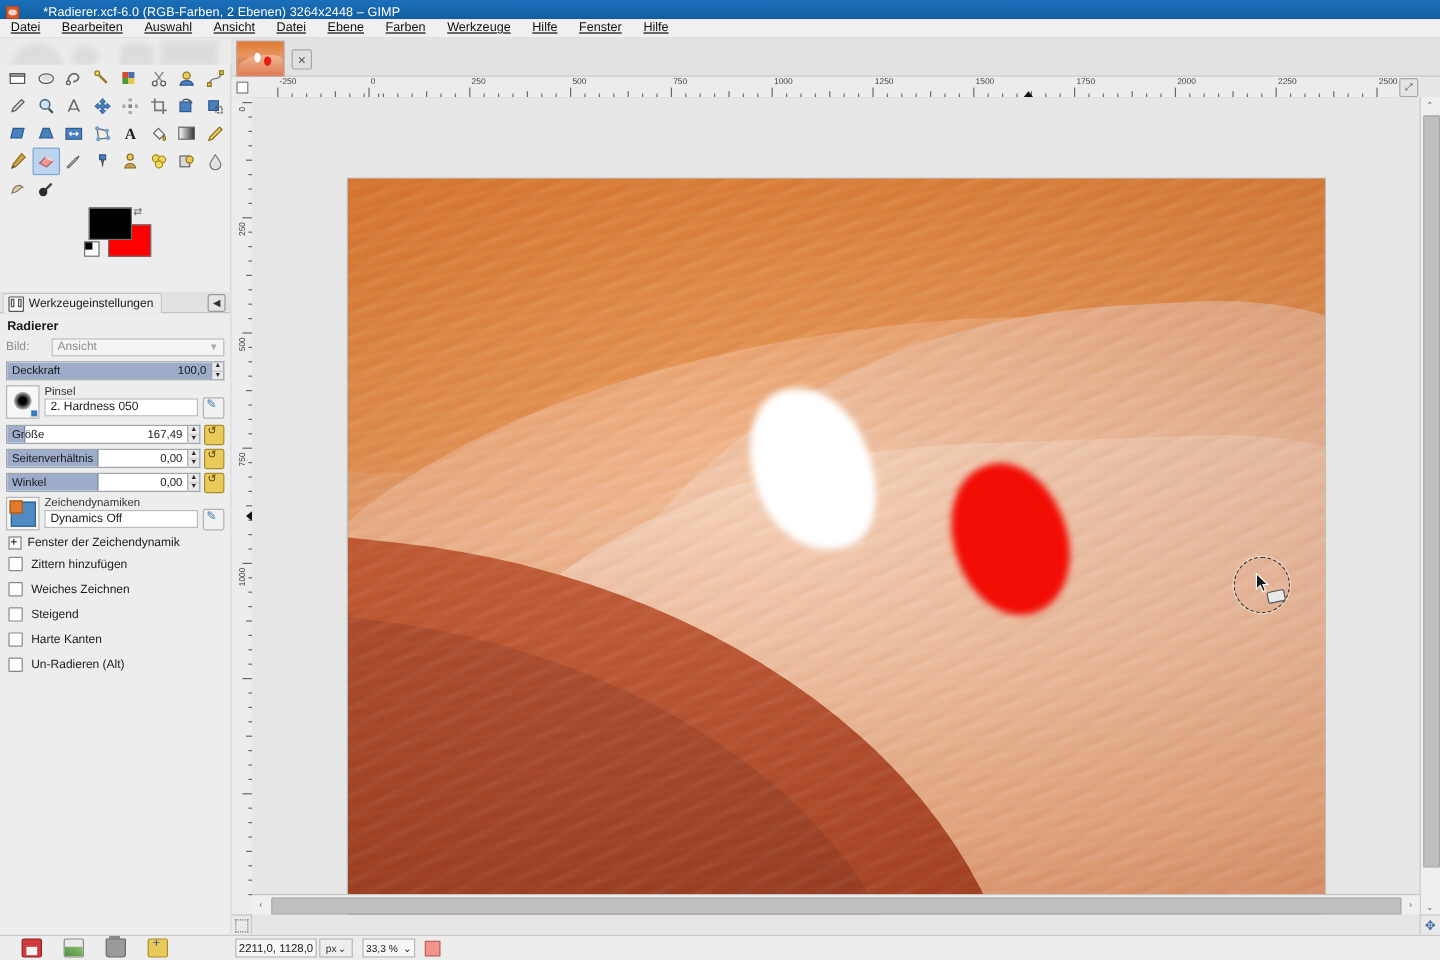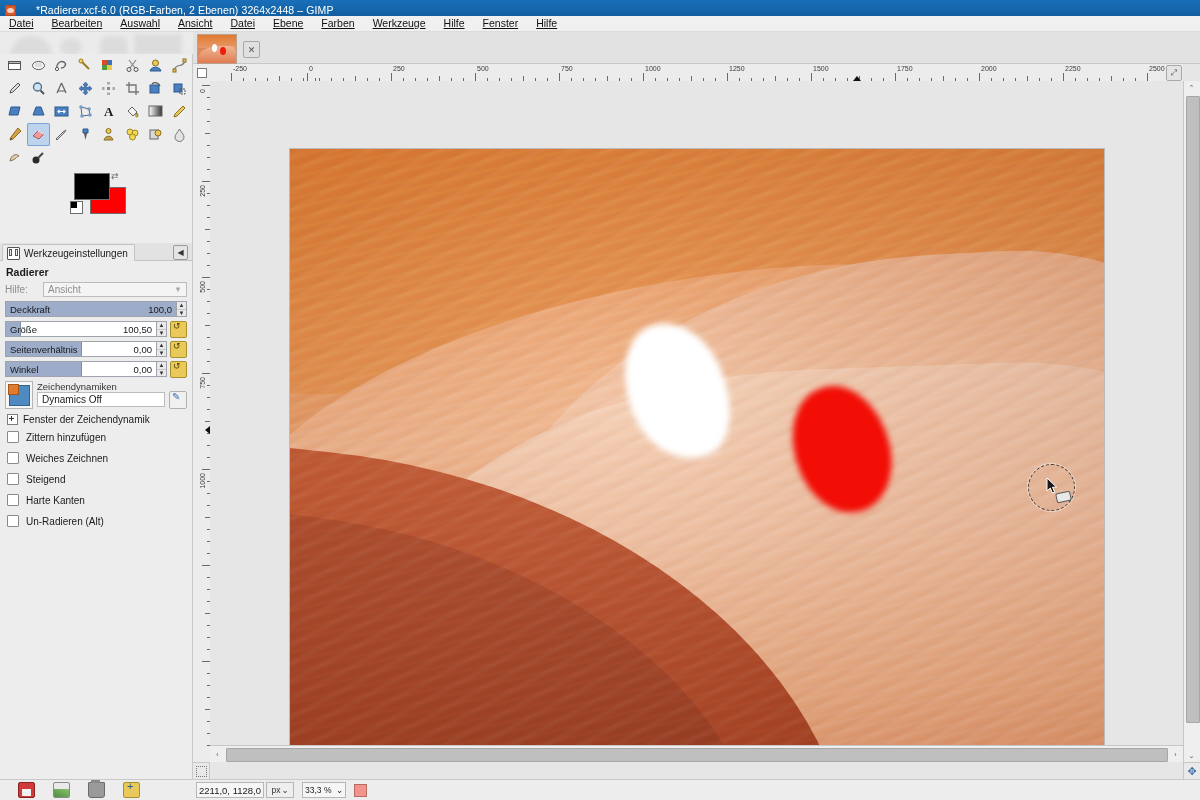--- a/index.html
+++ b/index.html
@@ -734,45 +734,56 @@
           <span class="tabicon"></span>
           <span>Werkzeugeinstellungen</span>
         </div>
         <div class="to-collapse">◀</div>
       </div>
 
       <div class="to-body">
         <div class="to-toolname">Radierer</div>
 
         <div class="row">
-          <span class="lbl-dim" style="width:38px;">Hilfe:</span>
+          <span class="lbl-dim" style="width:38px;">Bild:</span>
           <span class="combo">
             <span>Ansicht</span>
             <span class="arrow">▼</span>
           </span>
         </div>
 
         <div class="spinrow">
           <div class="spinbox">
             <div class="spin-fill" style="width:100%;"></div>
             <span class="spin-label">Deckkraft</span>
             <span class="spin-value">100,0</span>
           </div>
           <div class="spin-btns">
               <div>▲</div>
               <div>▼</div>
             </div>
         </div>
 
+        <div class="prevrow">
+          <div class="prevbox">
+            <div class="brushdot"></div>
+            <div class="prev-mini"></div>
+          </div>
+          <div class="prevcol">
+            <div class="prev-caption">Pinsel</div>
+            <div class="prev-field">2. Hardness 050</div>
+          </div>
+          <div class="edit-btn"></div>
+        </div>
 
         <div class="spinrow">
           <div class="spinbox">
             <div class="spin-fill" style="width:9%;"></div>
             <span class="spin-label">Größe</span>
-            <span class="spin-value">100,50</span>
+            <span class="spin-value">167,49</span>
           </div>
           <div class="spin-btns">
               <div>▲</div>
               <div>▼</div>
             </div>
           <div class="reset-btn"></div>
         </div>
 
         <div class="spinrow">
           <div class="spinbox">

